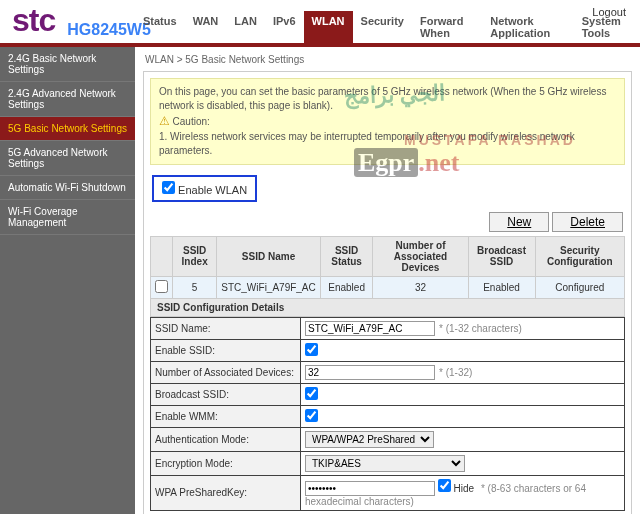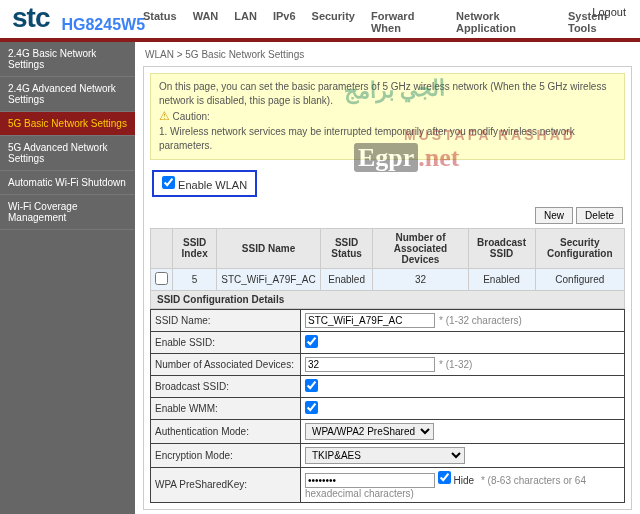--- a/index.html
+++ b/index.html
@@ -1,36 +1,36 @@
 <!DOCTYPE html>
 <html><head>
 <meta charset="utf-8">
 <style>
   * { box-sizing: border-box; margin: 0; padding: 0; }
   body { font-family: Arial, sans-serif; font-size: 11px; color: #333; background: #fff; width: 640px; }
   .header { display: flex; align-items: flex-end; padding: 2px 12px 0 12px; position: relative; border-bottom: 4px solid #8b1a1a; }
-  .logo { font-size: 28px; font-weight: bold; color: #0c4a6e; letter-spacing: -1px; padding-bottom: 4px; }
+  .logo { font-size: 32px; font-weight: bold; color: #701a75; letter-spacing: -1px; padding-bottom: 4px; }
   .model { font-size: 16px; font-weight: bold; color: #3b82f6; margin-left: 12px; padding-bottom: 4px; }
   .logout { position: absolute; right: 14px; top: 6px; font-size: 11px; color: #333; cursor: pointer; }
   .topnav { position: absolute; left: 135px; bottom: 0; display: flex; }
   .topnav .tab { padding: 4px 8px; font-size: 11px; font-weight: bold; color: #555; cursor: pointer; }
   .topnav .tab.active { background: #8b1a1a; color: #fff; }
   .main { display: flex; }
   .sidebar { width: 135px; background: #666; }
   .sidebar .item { padding: 6px 8px; color: #fff; font-size: 10px; border-bottom: 1px solid #777; cursor: pointer; }
-  .sidebar .item.active { background: #8b1a1a; color: #ffcc00; }
+  .sidebar .item.active { background: #8b1a1a; color: #ffcc00; text-align: center; }
   .content { flex: 1; padding: 4px 8px; }
   .breadcrumb { font-size: 10px; color: #666; padding: 3px 2px 6px 2px; }
   .contentbox { border: 1px solid #ccc; padding: 6px; position: relative; overflow: hidden; }
   .notice { background: #ffffcc; border: 1px solid #e5e5a0; padding: 6px 8px; font-size: 10px; color: #555; line-height: 1.4; margin-bottom: 8px; }
   .warn-icon { color: #cc9900; font-size: 12px; }
   .enable-box { border: 2px solid #1a3dd8; display: inline-block; padding: 4px 8px; margin: 2px 0 6px 2px; }
   .enable-box label { font-size: 11px; color: #333; }
   .btnrow { text-align: right; margin: 4px 2px; }
-  .btnrow button, .actions button, .start-btn { font-size: 10px; padding: 2px 8px; background: #f2f2f2; border: 1px solid #999; cursor: pointer; }
+  .btnrow button, .actions button, .start-btn { font-size: 12px; padding: 2px 17px; background: #f2f2f2; border: 1px solid #999; cursor: pointer; text-decoration: underline; }
   table.list { width: 100%; border-collapse: collapse; font-size: 10px; }
   table.list th { background: #e8e8e8; border: 1px solid #ccc; padding: 3px 4px; font-weight: bold; text-align: center; }
   table.list td { border: 1px solid #ccc; padding: 3px 4px; background: #eaf3fb; text-align: center; }
   .section-title { background: #e8e8e8; font-size: 10px; font-weight: bold; padding: 3px 6px; border: 1px solid #ccc; border-top: none; }
   table.form { width: 100%; border-collapse: collapse; font-size: 10px; }
   table.form td { border: 1px solid #404040; padding: 3px 4px; }
   table.form td.label { width: 150px; background: #f2f2f2; }
   table.form input[type=text], table.form input[type=password], table.form select { font-size: 10px; padding: 1px 2px; border: 1px solid #999; }
   .hint { color: #888; font-size: 10px; margin-left: 4px; }
   .wm { position: absolute; pointer-events: none; opacity: 0.45; }
@@ -44,20 +44,21 @@
 
 <div class="header">
   <div class="logo">stc</div>
   <div class="model">HG8245W5</div>
   <div class="logout">Logout</div>
   <div class="topnav">
     <div class="tab">Status</div>
     <div class="tab">WAN</div>
     <div class="tab">LAN</div>
     <div class="tab">IPv6</div>
+    <div class="tab active">WLAN</div>
     <div class="tab">Security</div>
     <div class="tab">Forward When</div>
     <div class="tab">Network Application</div>
     <div class="tab">System Tools</div>
   </div>
 </div>
 
 <div class="main">
   <div class="sidebar">
     <div class="item">2.4G Basic Network Settings</div>

